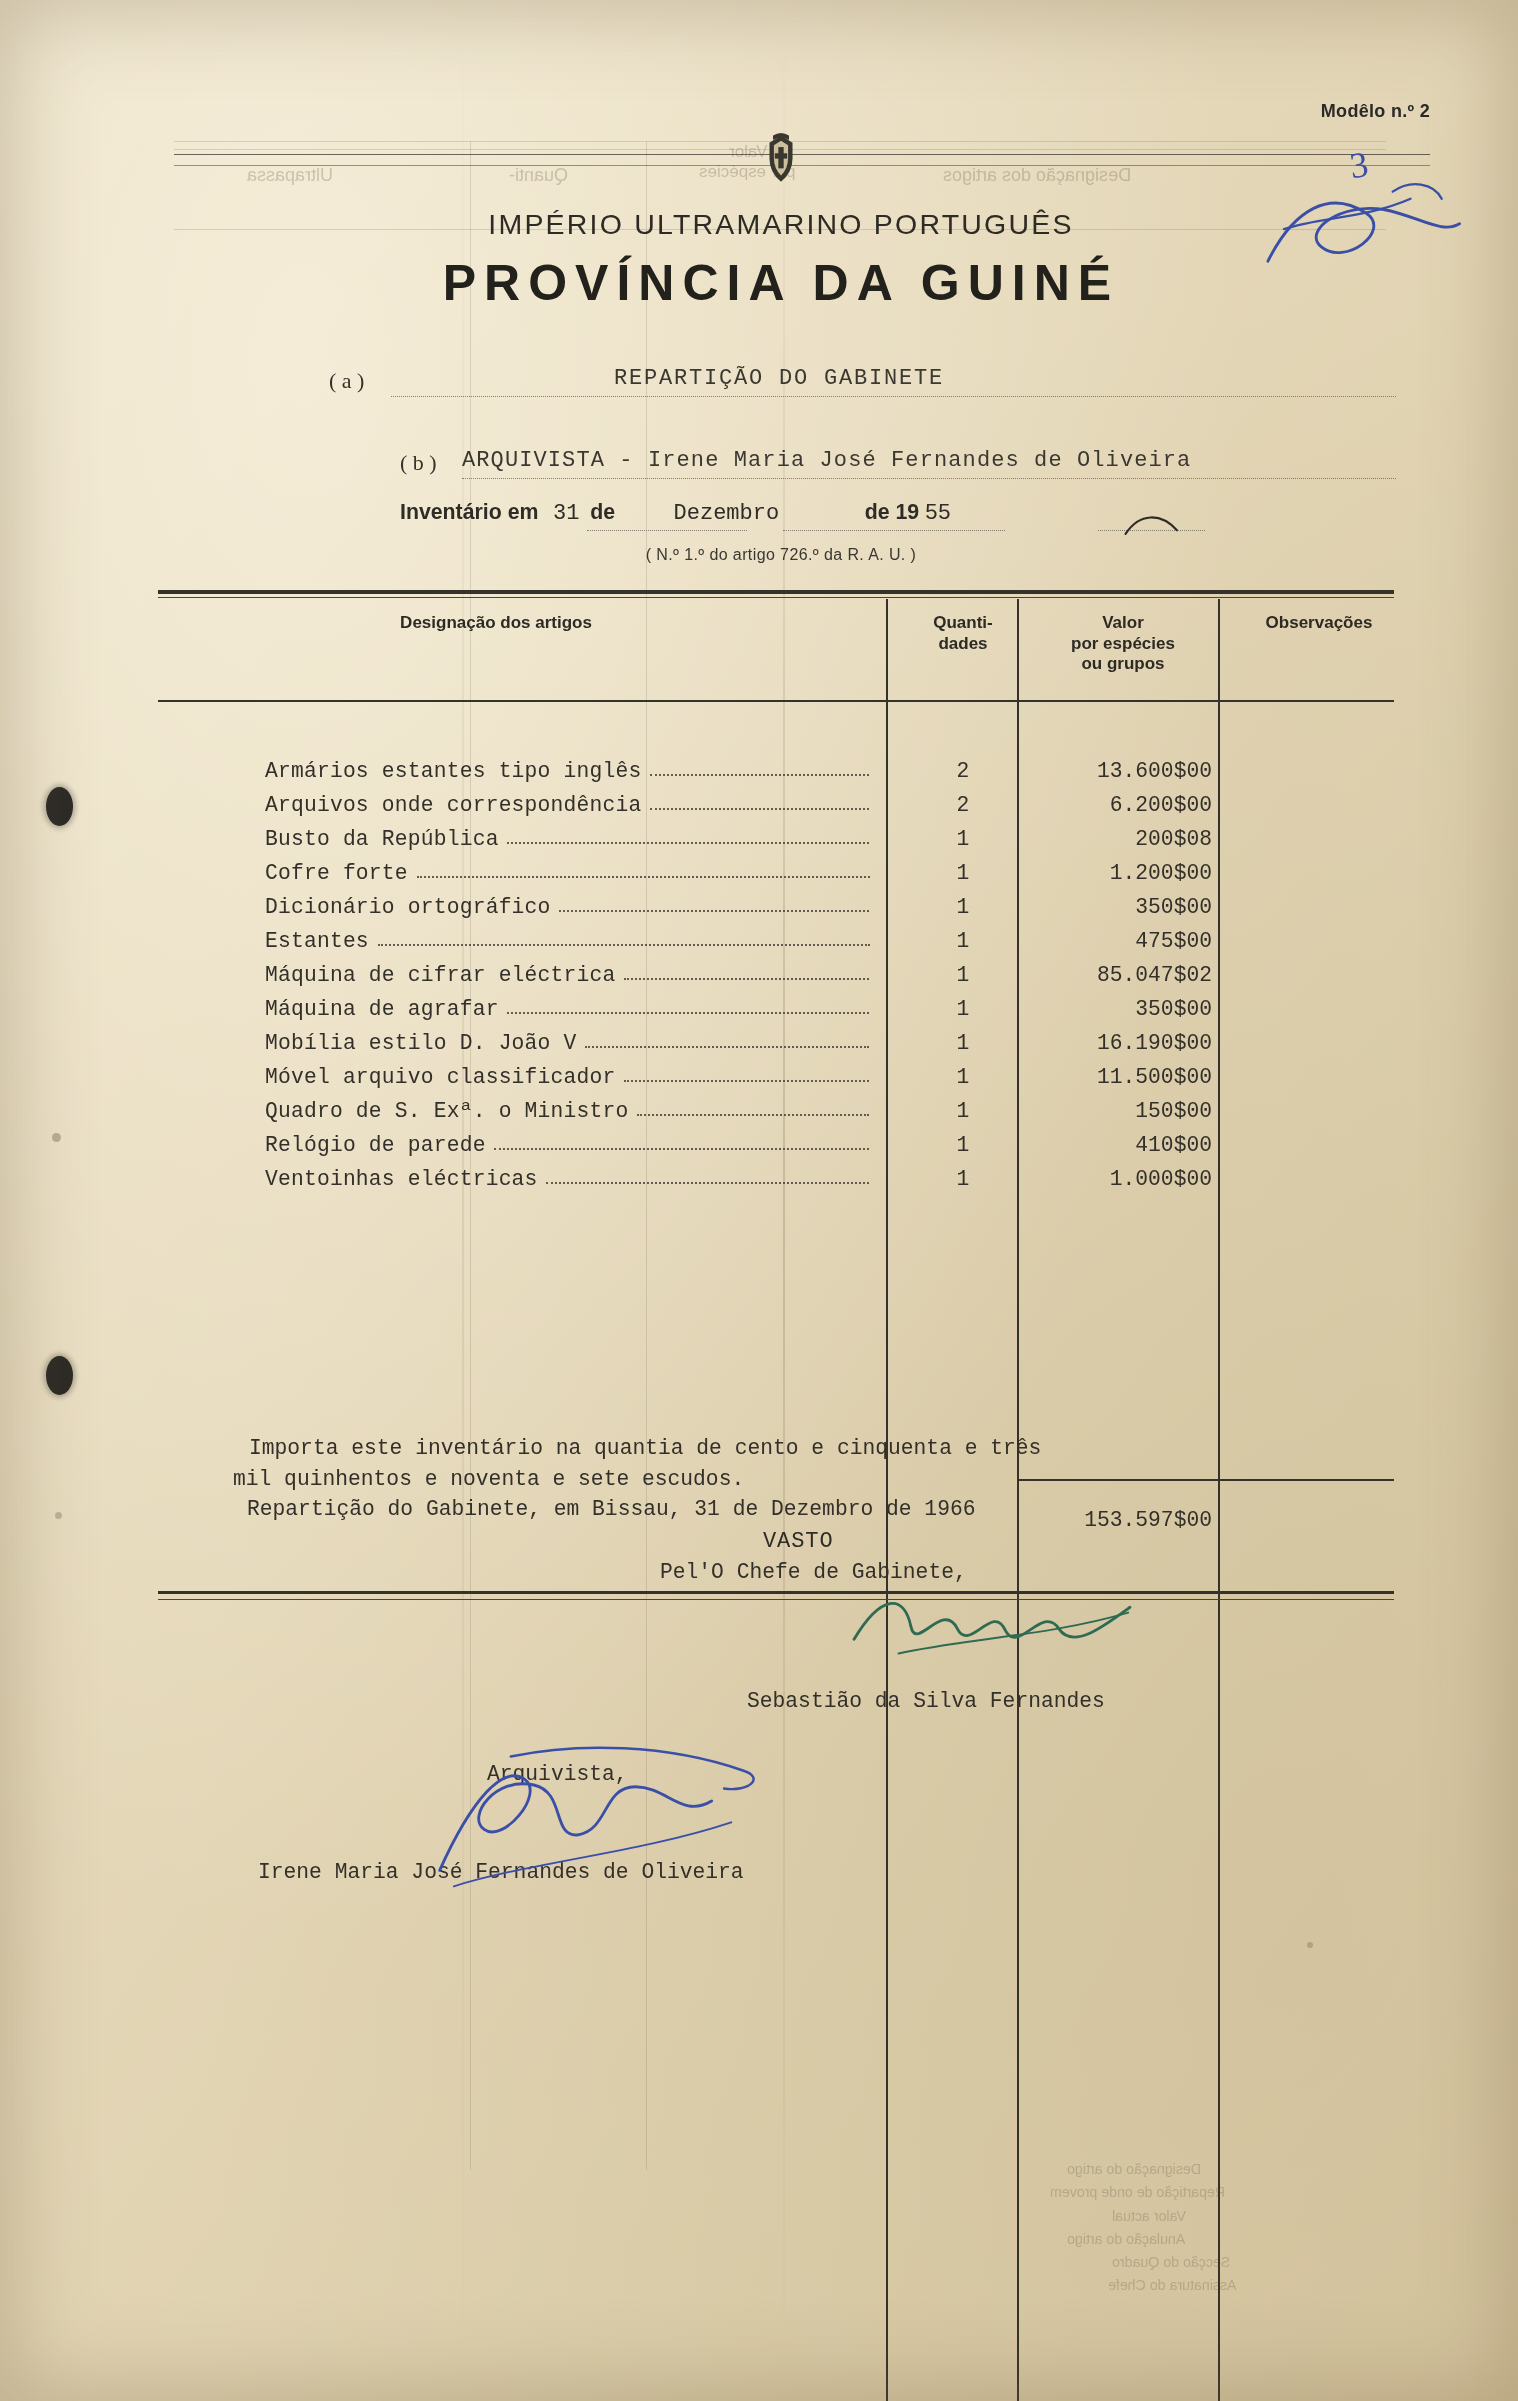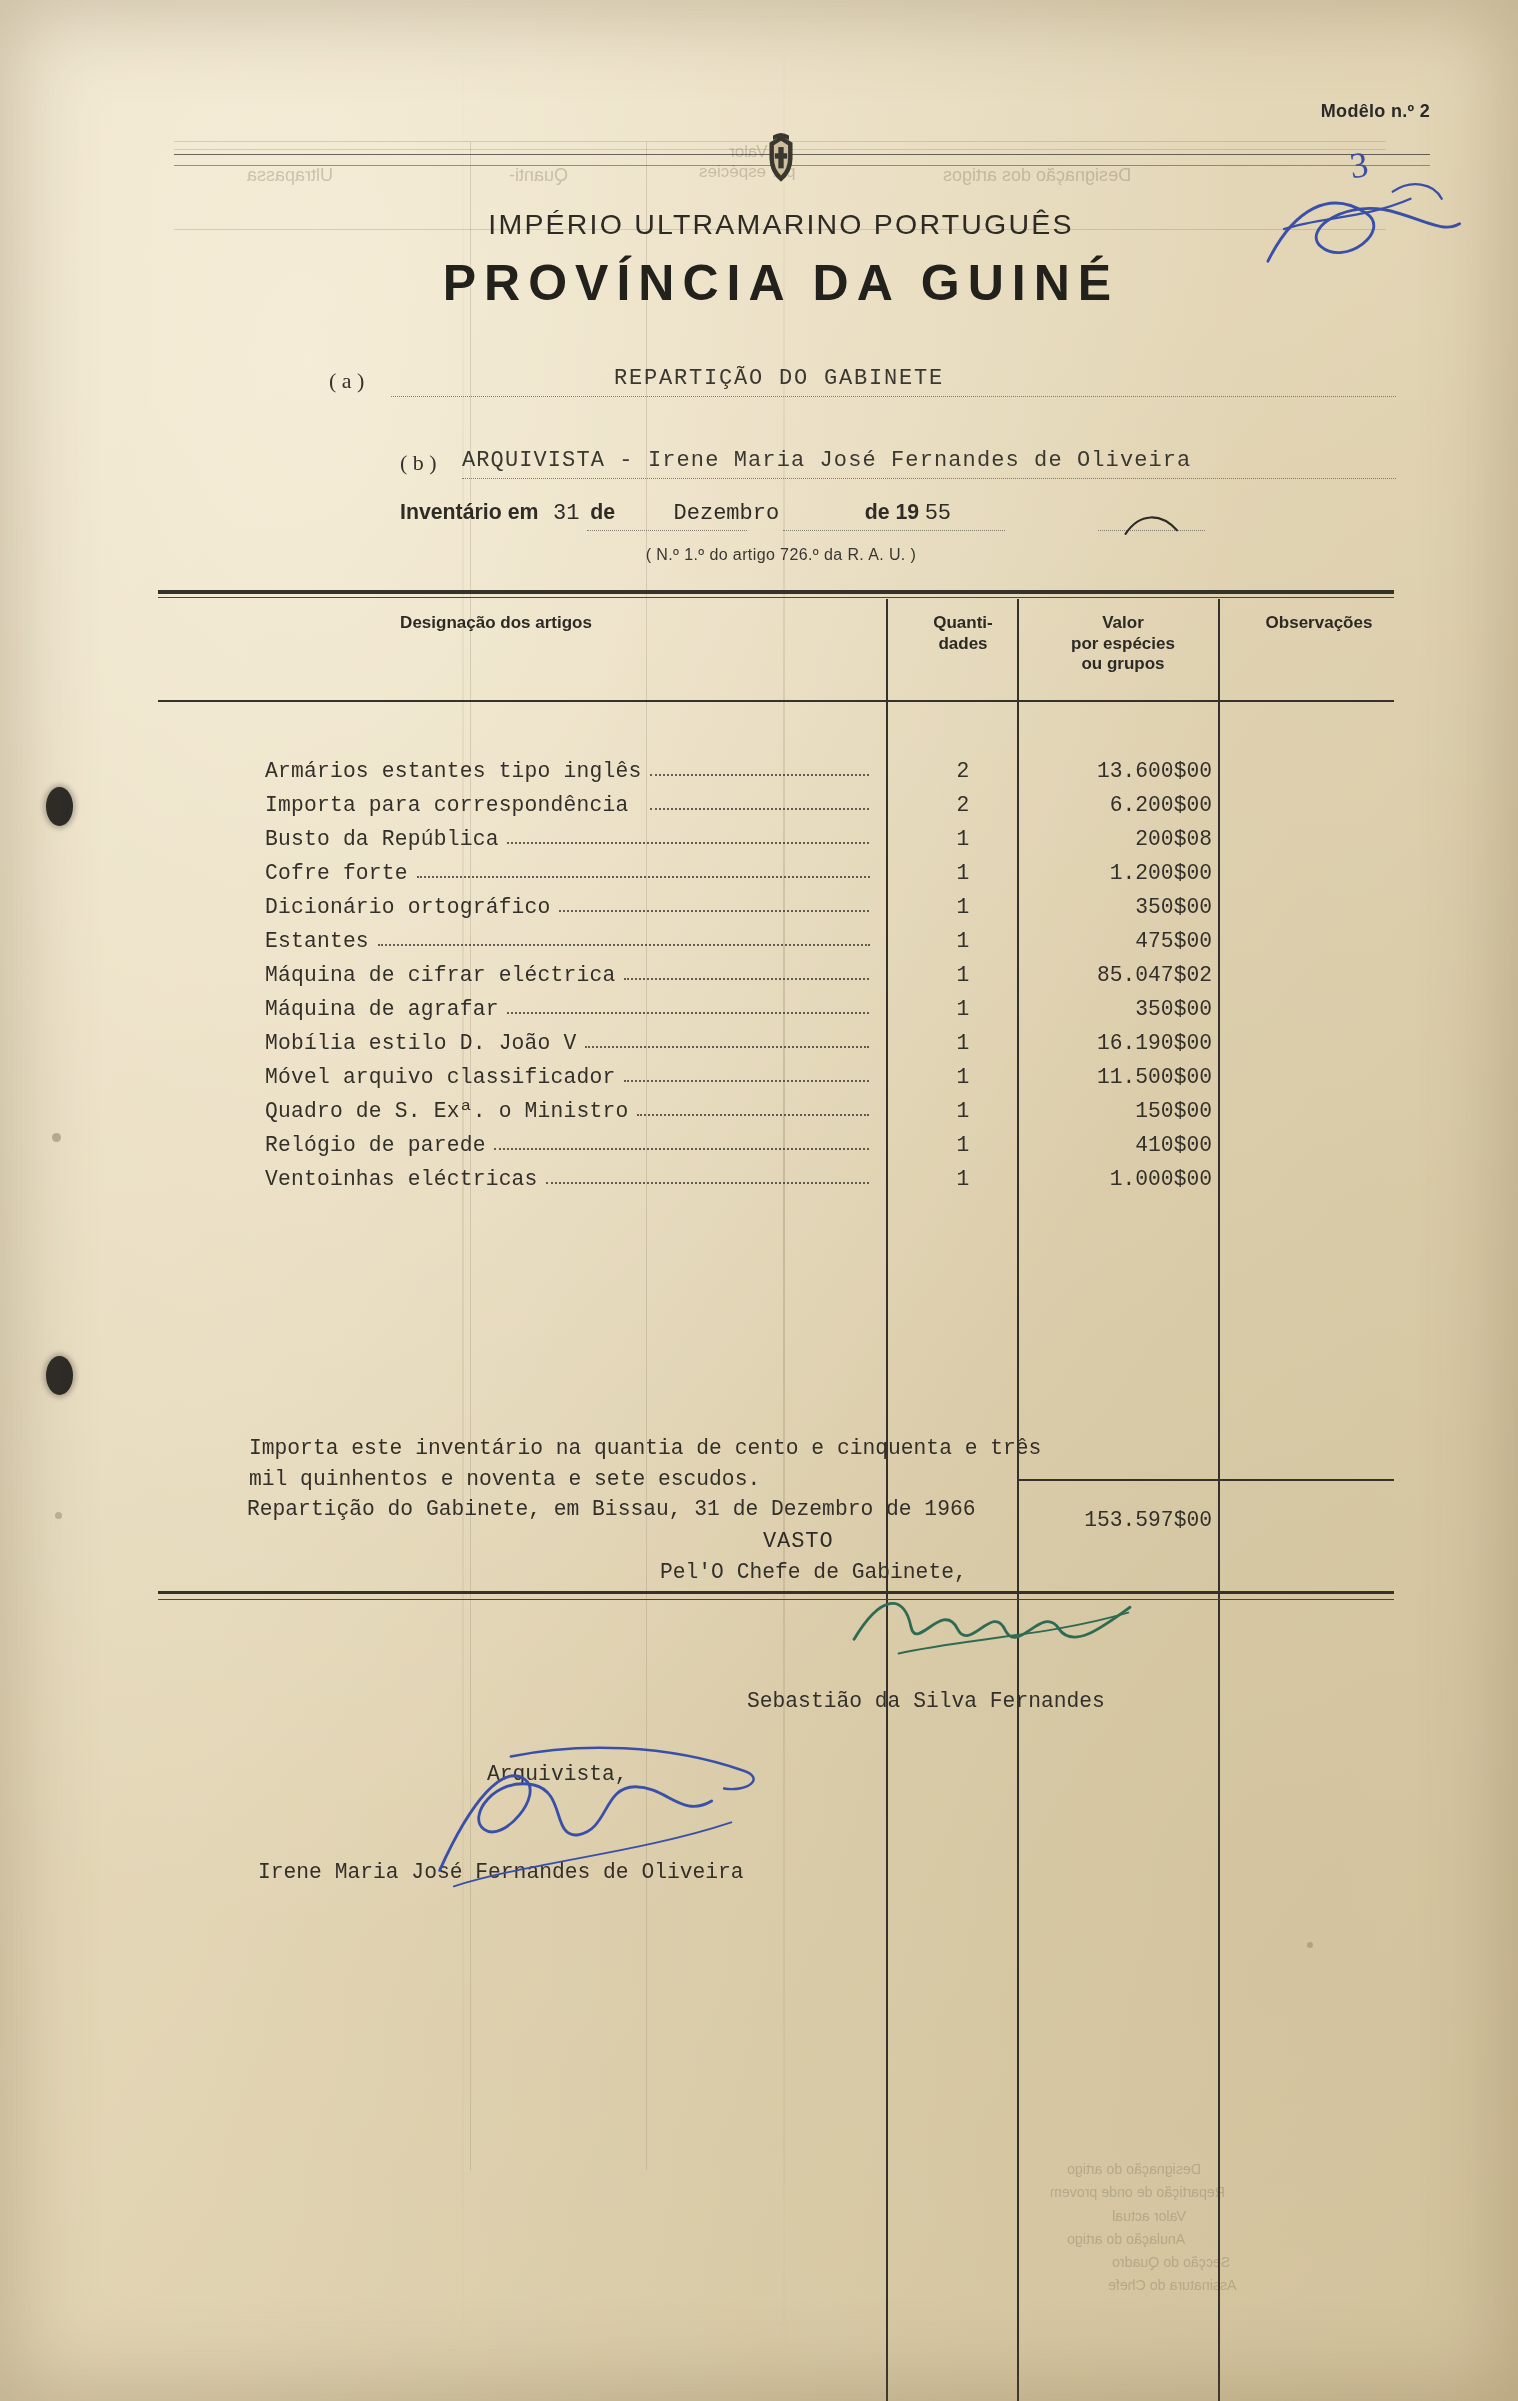--- a/index.html
+++ b/index.html
@@ -139,21 +139,21 @@
     position:absolute;left:876px;width:178px;text-align:right;
     font-family:"Liberation Mono",monospace;font-size:21.3px;color:#332f29;
   }
 
   
   .closing{
     position:absolute;left:158px;width:1236px;
     font-family:"Liberation Mono",monospace;font-size:21.3px;color:#332f29;line-height:1.45;
   }
   .c1{top:1421px;left:249px;}
-  .c2{top:1452px;left:233px;margin-left:16px;}
+  .c2{top:1452px;left:233px;}
   .c3{top:1482px;left:247px;}
   .vasto{position:absolute;left:763px;top:1517px;font-family:"Liberation Mono",monospace;font-size:22px;color:#2f2c26;letter-spacing:0.9px;}
   .pelo{position:absolute;left:660px;top:1548px;font-family:"Liberation Mono",monospace;font-size:21.3px;color:#332f29;}
   .seb{position:absolute;left:747px;top:1641px;font-family:Liberation Mono, monospace;font-size:21.3px;color:#332f29;margin-top:36px;}
   .arq{position:absolute;left:487px;top:1750px;font-family:"Liberation Mono",monospace;font-size:21.3px;color:#332f29;}
   .irene{position:absolute;left:258px;top:1848px;font-family:"Liberation Mono",monospace;font-size:21.3px;color:#332f29;}
 
   
   .ink{position:absolute;pointer-events:none;}
   .ink svg{display:block;overflow:visible;}
@@ -275,21 +275,21 @@
       <div class="vline" style="left:1060px;top:9px;height:1975px;"></div>
 
       <div class="items" id="items-root" style="top:169px;">
           <div class="item" style="height: 34px;">
             <div class="name">Armários estantes tipo inglês</div>
             <div class="dots" style="left: 492px; width: 219px;"></div>
             <div class="qty">2</div>
             <div class="val">13.600$00</div>
           </div>
           <div class="item" style="height: 34px;">
-            <div class="name">Importa para correspondência</div>
+            <div class="name">Arquivos onde correspondência</div>
             <div class="dots" style="left: 492px; width: 219px;"></div>
             <div class="qty">2</div>
             <div class="val">6.200$00</div>
           </div>
           <div class="item" style="height: 34px;">
             <div class="name">Busto da República</div>
             <div class="dots" style="left: 349px; width: 362px;"></div>
             <div class="qty">1</div>
             <div class="val">200$08</div>
           </div>

